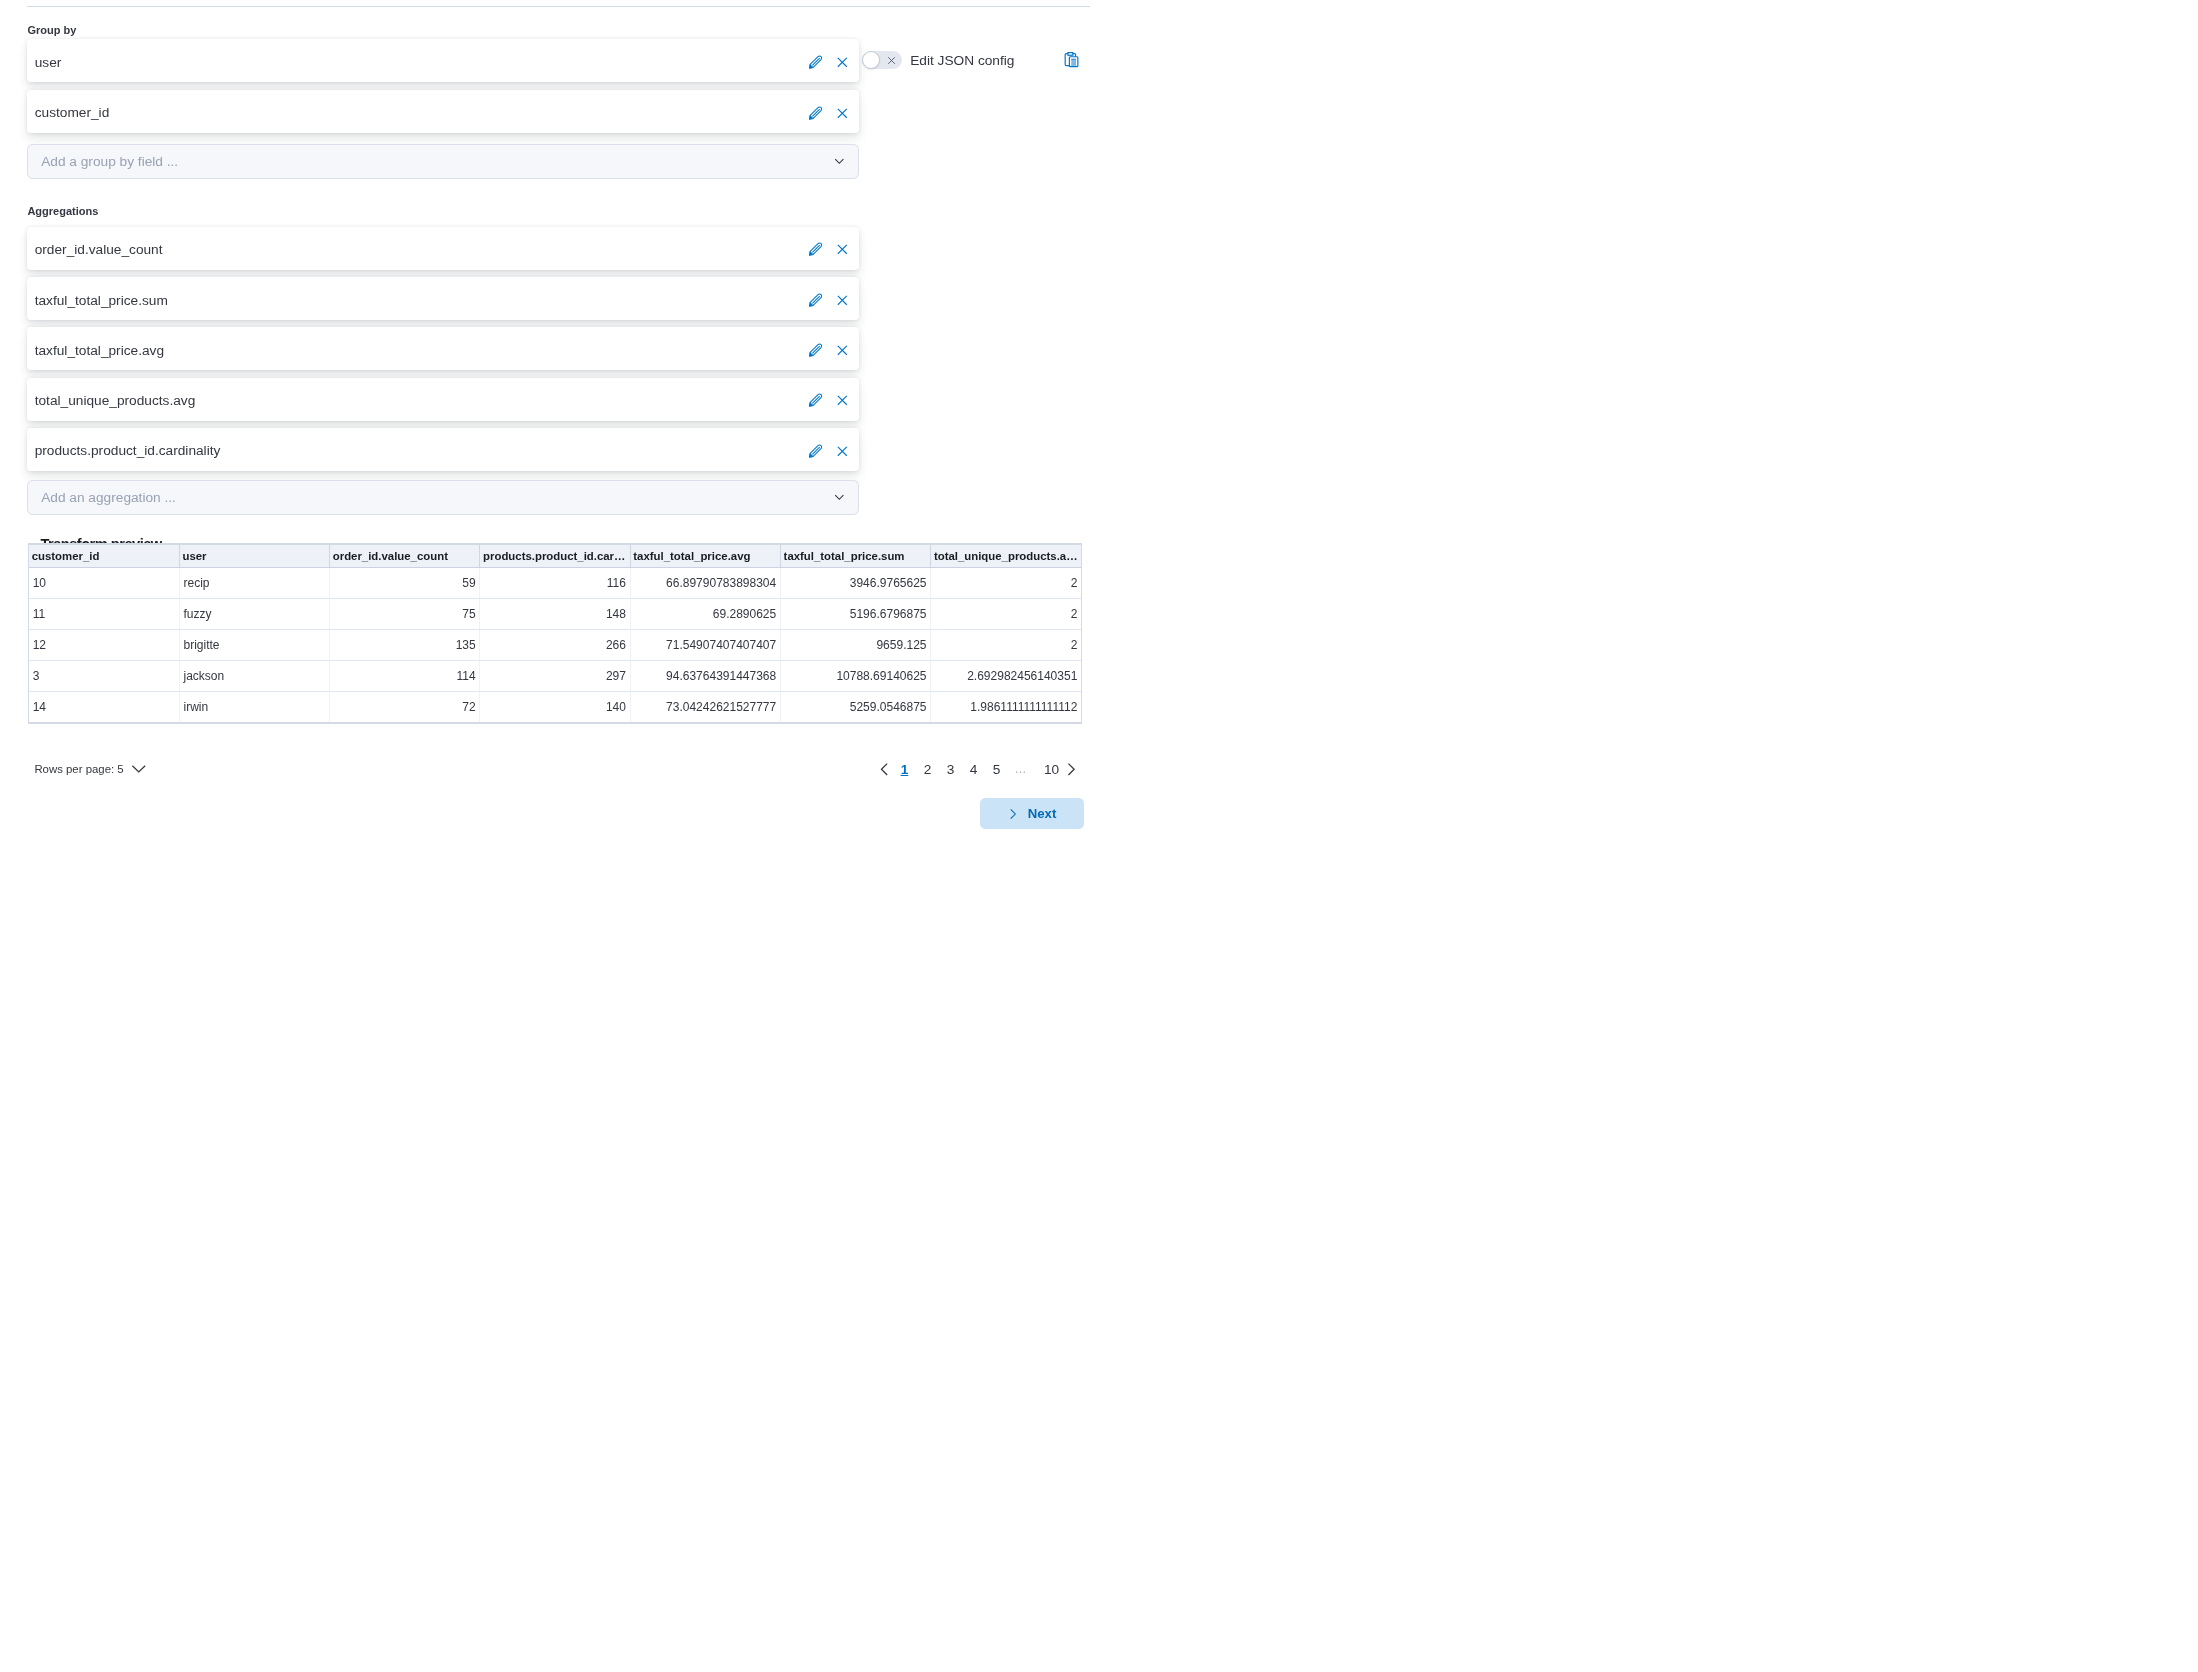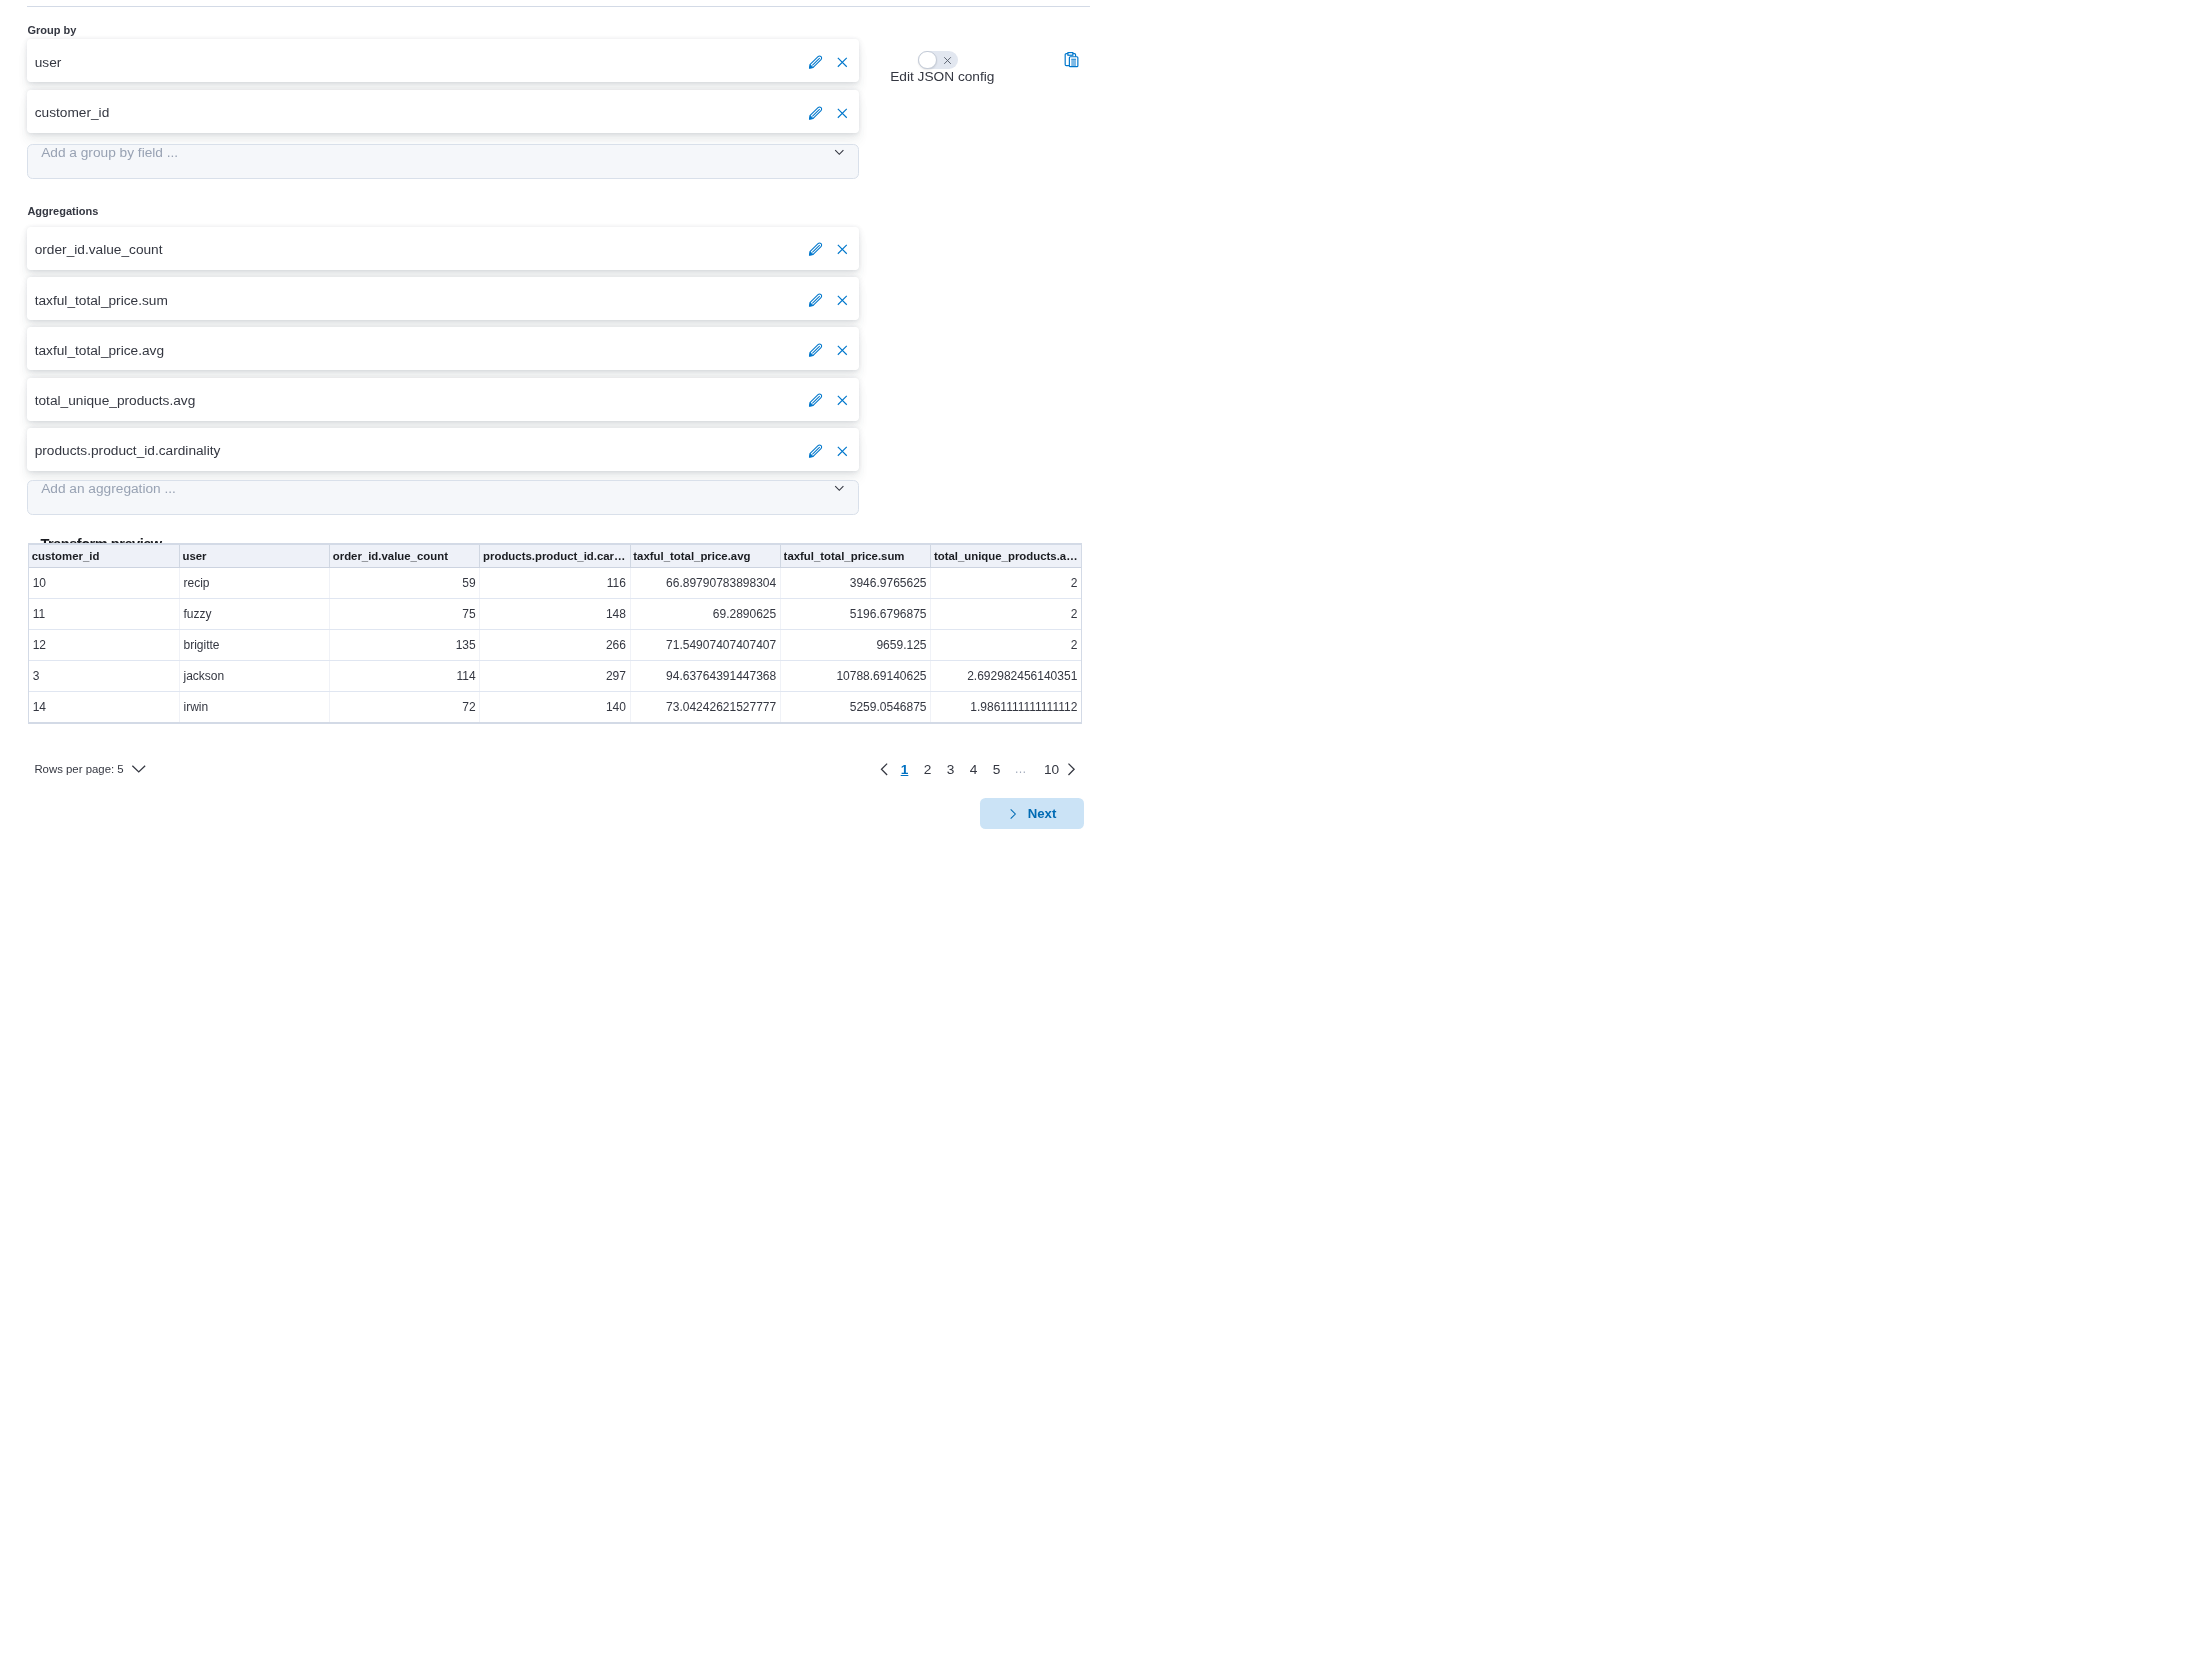--- a/index.html
+++ b/index.html
@@ -17,27 +17,27 @@
   .pill { height:43px; background:#fff; border-radius:3.7px; margin-top:7.3px;
           box-shadow:0 0.8px 3.7px rgba(80,90,105,0.10), 0 2.4px 7.3px rgba(80,90,105,0.07), 0 5.2px 11px rgba(80,90,105,0.05), 0 11px 12.8px rgba(80,90,105,0.04);
           display:flex; align-items:center; padding:3.2px 10px 0 7.3px; }
   .pill-first { margin-top:2.7px; }
   .pill-first-aggs { margin-top:9.1px; }
   .pill-label { font-size:13.7px; color:#343741; flex:1 1 auto; }
   .pill-actions { display:flex; align-items:center; gap:12px; }
   .icon-btn { width:14.6px; height:14.6px; display:block; color:#0077cc; cursor:pointer; }
 
   .combo { height:35px; background:#f5f7fa; border:0.9px solid #d9e0ea; border-radius:5.5px;
-           margin-top:11px; display:flex; align-items:flex-start; padding:0 12px 0 12.8px; }
+           margin-top:11px; display:flex; align-items:center; padding:0 12px 0 12.8px; }
   .combo-aggs { margin-top:9.1px; }
   .combo-placeholder { font-size:13.7px; color:#98a2b3; flex:1 1 auto; }
   .combo-caret { width:14.6px; height:14.6px; color:#343741; }
 
   
-  .json-row { position:absolute; left:882px; top:51px; display:flex; align-items:center;flex-direction:column; }
+  .json-row { position:absolute; left:862px; top:51px; display:flex; align-items:center; }
   .switch { position:relative; width:40px; height:18.3px; border-radius:9.1px; background:#e2e7f0; cursor:pointer; flex:0 0 auto; }
   .switch-thumb { position:absolute; left:0px; top:0px; width:18.3px; height:18.3px; border-radius:50%;
                   background:#fff; border:0.9px solid #c4cbd7; box-shadow:0 0.9px 1.8px rgba(0,0,0,0.1); }
   .switch-cross { position:absolute; right:6.4px; top:4.6px; width:9.1px; height:9.1px; color:#565e6c; }
   .switch-label { margin-left:8.2px; font-size:13.7px; color:#343741; }
   .copy-btn { position:absolute; left:1064px; top:52px; width:14.6px; height:15.5px; color:#0077cc; cursor:pointer; }
 
   
   .preview-title { margin-top:20px; margin-left:13px; font-size:14.6px; font-weight:700; line-height:19px; color:#1a1c21; letter-spacing:-0.5px; }
 

